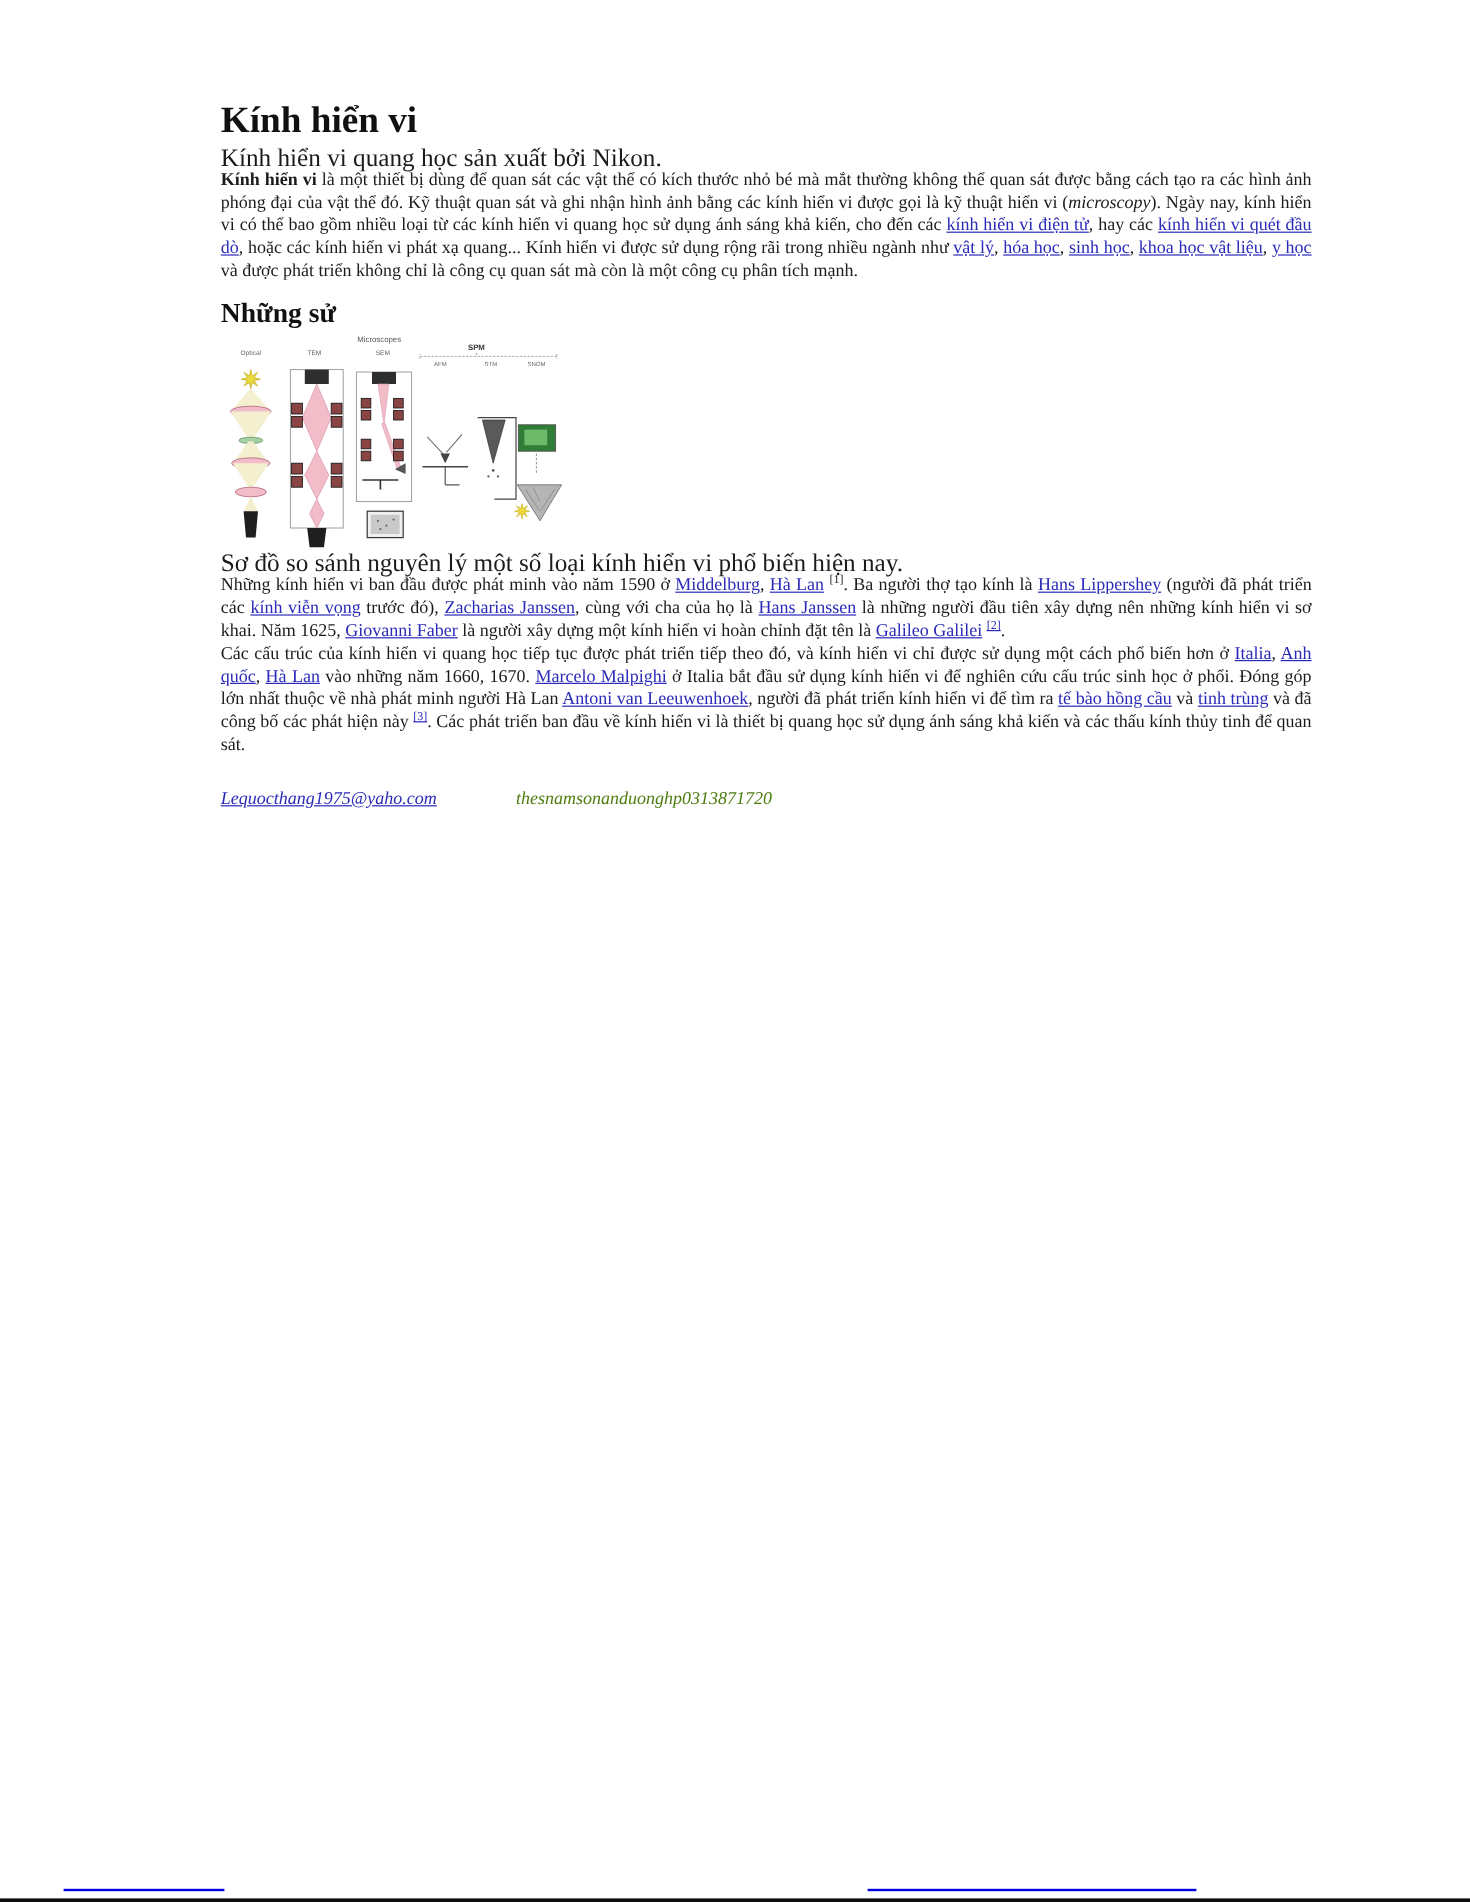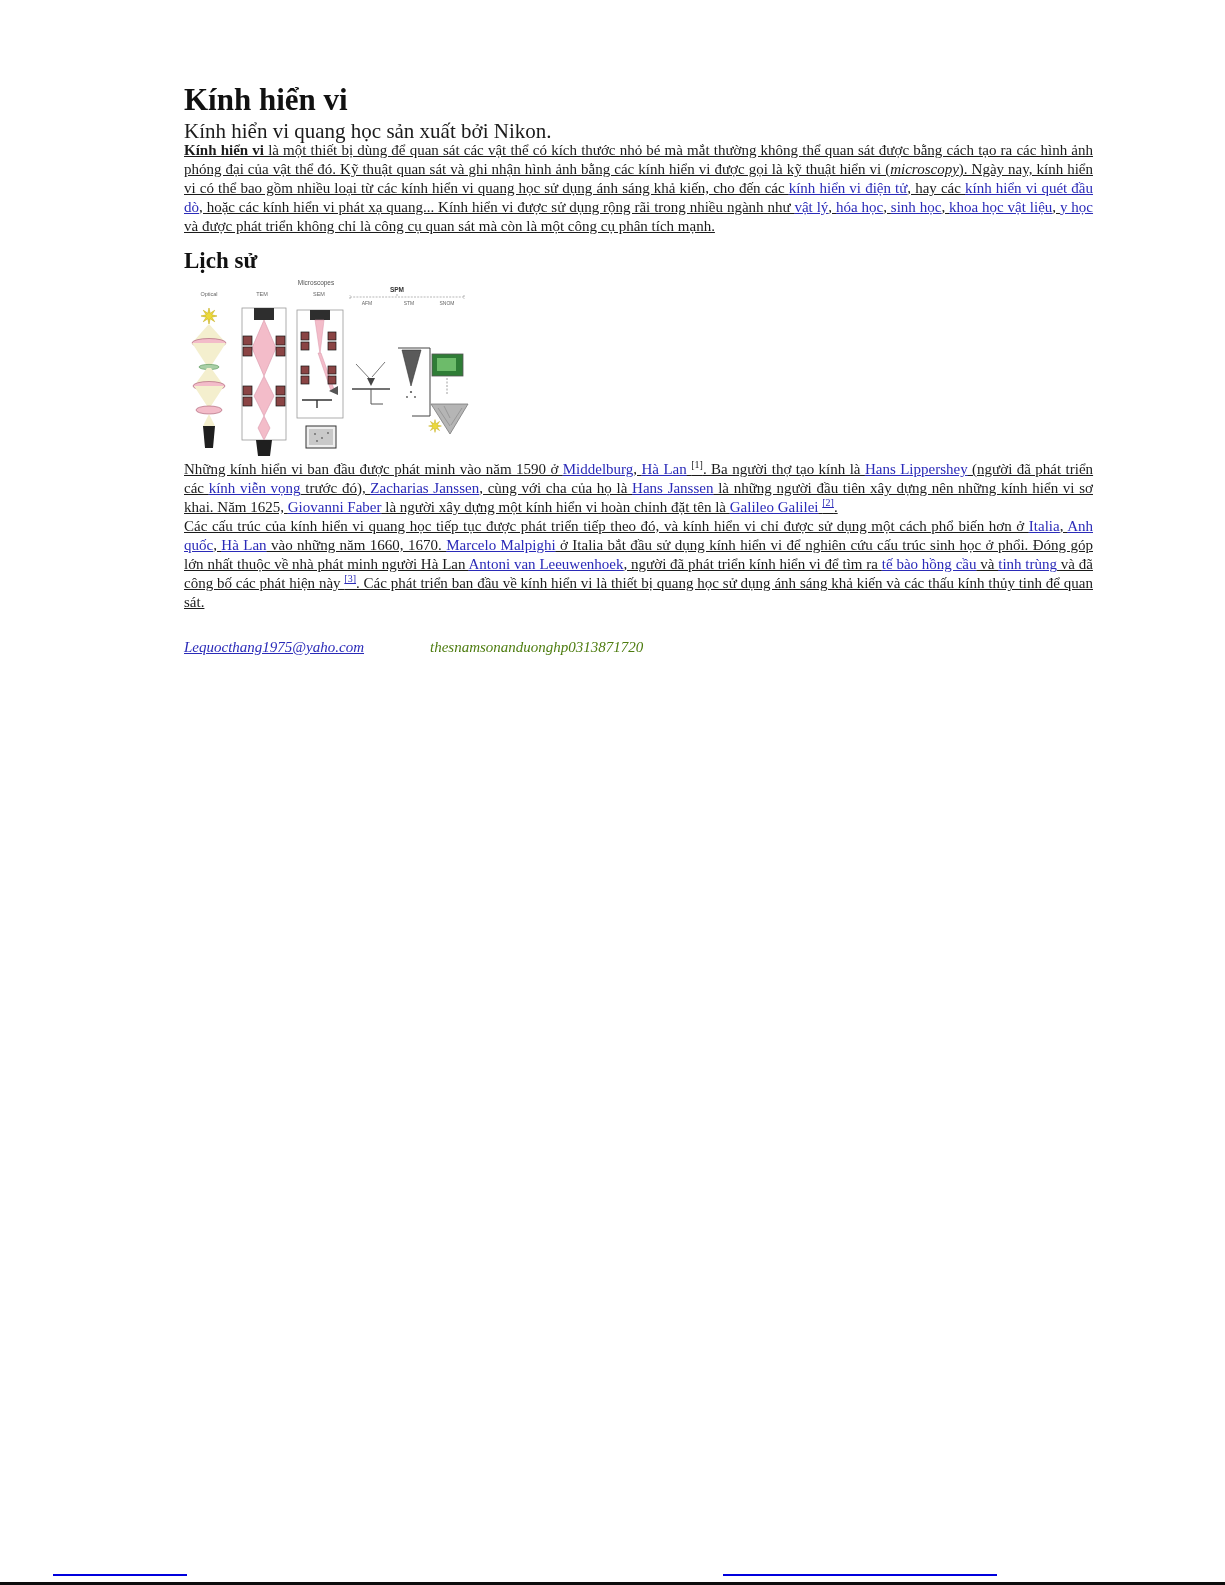--- a/index.html
+++ b/index.html
@@ -30,21 +30,20 @@
     font-weight: bold;
     margin: 12px 0 4px 0;
     color: #111;
   }
   p.body-text {
     margin: 0;
     font-size: 15px;
     line-height: 19px;
     text-align: justify;
     color: #1b1b1b;
-    text-decoration: underline;
   }
   p.plain-line {
     margin: 0;
     font-size: 21px;
     line-height: 19px;
     color: #1b1b1b;
   }
   .lnk { color: var(--link, #2a2ab8); text-decoration: underline; cursor: pointer; }
   sup { font-size: 10px; line-height: 0; }
   .figure-wrap { margin: 4px 0 2px 0; width: 285px; height: 180px; }
@@ -87,21 +86,21 @@
 
 <div class="page">
   <div class="content">
 
     <h1 class="doc-title">Kính hiển vi</h1>
 
     <p class="plain-line">Kính hiển vi quang học sản xuất bởi Nikon.</p>
 
     <p class="body-text"><b>Kính hiển vi</b><span> là một thiết bị dùng để quan sát các vật thể có kích thước nhỏ bé mà mắt thường không thể quan sát được bằng cách tạo ra các hình ảnh phóng đại của vật thể đó. Kỹ thuật quan sát và ghi nhận hình ảnh bằng các kính hiển vi được gọi là kỹ thuật hiển vi (</span><i>microscopy</i><span>). Ngày nay, kính hiển vi có thể bao gồm nhiều loại từ các kính hiển vi quang học sử dụng ánh sáng khả kiến, cho đến các </span><a class="lnk">kính hiển vi điện tử</a><span>, hay các </span><a class="lnk">kính hiển vi quét đầu dò</a><span>, hoặc các kính hiển vi phát xạ quang... Kính hiển vi được sử dụng rộng rãi trong nhiều ngành như </span><a class="lnk">vật lý</a><span>, </span><a class="lnk">hóa học</a><span>, </span><a class="lnk">sinh học</a><span>, </span><a class="lnk">khoa học vật liệu</a><span>, </span><a class="lnk">y học</a><span> và được phát triển không chỉ là công cụ quan sát mà còn là một công cụ phân tích mạnh.</span></p>
 
-    <h2 class="section-heading">Lịch sử</h2>
+    <h2 class="section-heading">Những sử</h2>
 
     <div class="figure-wrap">
       <svg width="285" height="180" viewBox="0 0 285 180">
         <defs>
           <polygon id="star8" points="8,0 2.77,1.15 5.7,5.7 1.15,2.77 0,8 -1.15,2.77 -5.7,5.7 -2.77,1.15 -8,0 -2.77,-1.15 -5.7,-5.7 -1.15,-2.77 0,-8 1.15,-2.77 5.7,-5.7 2.77,-1.15"></polygon>
         </defs>
 
         <g>
           <text x="132" y="7" font-size="6.5" fill="#555" text-anchor="middle">Microscopes</text>
           <text x="25" y="18" font-size="5.5" fill="#666" text-anchor="middle">Optical</text>
@@ -191,20 +190,21 @@
           <rect x="248" y="76" width="31" height="22" fill="#2f7d36" stroke="#555" stroke-width="0.8"></rect>
           <rect x="253" y="80" width="19" height="13" fill="#6dbb6a"></rect>
           <path d="M263,100 v16" stroke="#888" stroke-width="0.8" stroke-dasharray="2,1.5"></path>
           <polygon points="247,126 284,126 266,156" fill="#b5b5b5" stroke="#7a7a7a" stroke-width="0.8"></polygon>
           <path d="M254,130 L266,148 M278,130 L267,147 M260,128 L266,140" stroke="#8b8b8b" stroke-width="0.7"></path>
           <use href="#star8" transform="translate(251,148) scale(0.8)" fill="#ecd93a" stroke="#c4ad1e" stroke-width="0.6"></use>
         </g>
       </svg>
     </div>
 
+    <p class="plain-line fig-caption">Sơ đồ so sánh nguyên lý một số loại kính hiển vi phổ biến hiện nay.</p>
 
     <p class="body-text"><span>Những kính hiển vi ban đầu được phát minh vào năm 1590 ở </span><a class="lnk">Middelburg</a><span>, </span><a class="lnk">Hà Lan</a><span> </span><sup>[1]</sup><span>. Ba người thợ tạo kính là </span><a class="lnk">Hans Lippershey</a><span> (người đã phát triển các </span><a class="lnk">kính viễn vọng</a><span> trước đó), </span><a class="lnk">Zacharias Janssen</a><span>, cùng với cha của họ là </span><a class="lnk">Hans Janssen</a><span> là những người đầu tiên xây dựng nên những kính hiển vi sơ khai. Năm 1625, </span><a class="lnk">Giovanni Faber</a><span> là người xây dựng một kính hiển vi hoàn chỉnh đặt tên là </span><a class="lnk">Galileo Galilei</a><span> </span><sup><a class="lnk">[2]</a></sup><span>.</span></p>
 
     <p class="body-text"><span>Các cấu trúc của kính hiển vi quang học tiếp tục được phát triển tiếp theo đó, và kính hiển vi chỉ được sử dụng một cách phổ biến hơn ở </span><a class="lnk">Italia</a><span>, </span><a class="lnk">Anh quốc</a><span>, </span><a class="lnk">Hà Lan</a><span> vào những năm 1660, 1670. </span><a class="lnk">Marcelo Malpighi</a><span> ở Italia bắt đầu sử dụng kính hiển vi để nghiên cứu cấu trúc sinh học ở phổi. Đóng góp lớn nhất thuộc về nhà phát minh người Hà Lan </span><a class="lnk">Antoni van Leeuwenhoek</a><span>, người đã phát triển kính hiển vi để tìm ra </span><a class="lnk">tế bào hồng cầu</a><span> và </span><a class="lnk">tinh trùng</a><span> và đã công bố các phát hiện này </span><sup><a class="lnk">[3]</a></sup><span>. Các phát triển ban đầu về kính hiển vi là thiết bị quang học sử dụng ánh sáng khả kiến và các thấu kính thủy tinh để quan sát.</span></p>
 
     <div class="footer-row">
       <span class="footer-email">Lequocthang1975@yaho.com</span>
       <span class="footer-note">thesnamsonanduonghp0313871720</span>
     </div>
 

